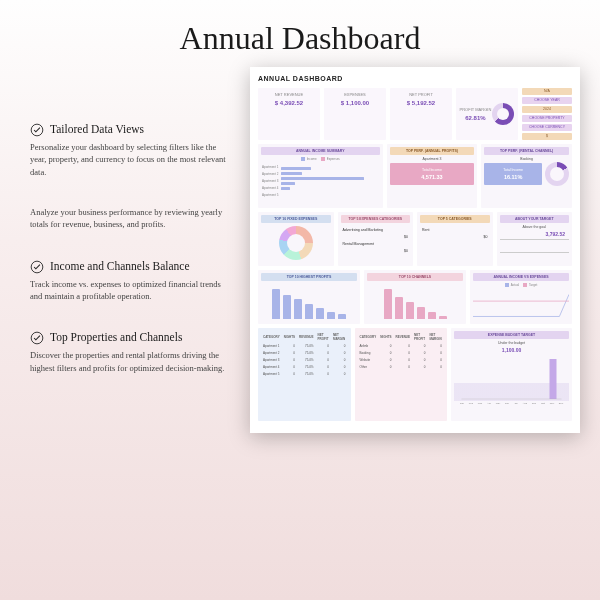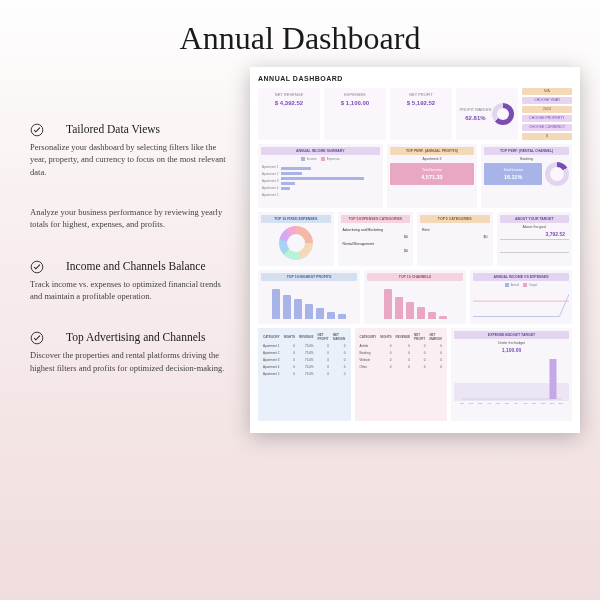--- a/index.html
+++ b/index.html
@@ -27,21 +27,21 @@
     width: 200px;
     padding-top: 55px;
     font-family: Georgia, serif;
   }
   .feature {
     margin-bottom: 28px;
   }
   .feature-head {
     display: flex;
     align-items: flex-start;
-    gap: 22px;
+    gap: 6px;
     margin-bottom: 4px;
   }
   .check-icon {
     width: 14px; height: 14px;
     flex-shrink: 0;
     margin-top: 1px;
   }
   .feature-title {
     font-size: 11.5px;
     font-weight: 400;
@@ -257,39 +257,39 @@
       <div class="feature-head">
         <svg class="check-icon" viewBox="0 0 24 24">
             <circle cx="12" cy="12" r="10" fill="none" stroke="#222" stroke-width="1.5"></circle>
             <path d="M7 12l3 3 7-7" fill="none" stroke="#222" stroke-width="1.8"></path>
           </svg>
         <div class="feature-title">Tailored Data Views</div>
       </div>
       <div class="feature-desc">Personalize your dashboard by selecting filters like the year, property, and currency to focus on the most relevant data.</div>
     </div>
     <div class="feature">
-      <div class="feature-desc">Analyze your business performance by reviewing yearly totals for highest, expenses, and profits.</div>
+      <div class="feature-desc">Analyze your business performance by reviewing yearly totals for revenue, business, and profits.</div>
     </div>
     <div class="feature">
       <div class="feature-head">
         <svg class="check-icon" viewBox="0 0 24 24">
             <circle cx="12" cy="12" r="10" fill="none" stroke="#222" stroke-width="1.5"></circle>
             <path d="M7 12l3 3 7-7" fill="none" stroke="#222" stroke-width="1.8"></path>
           </svg>
         <div class="feature-title">Income and Channels Balance</div>
       </div>
       <div class="feature-desc">Track income vs. expenses to optimized financial trends and maintain a profitable operation.</div>
     </div>
     <div class="feature">
       <div class="feature-head">
         <svg class="check-icon" viewBox="0 0 24 24">
             <circle cx="12" cy="12" r="10" fill="none" stroke="#222" stroke-width="1.5"></circle>
             <path d="M7 12l3 3 7-7" fill="none" stroke="#222" stroke-width="1.8"></path>
           </svg>
-        <div class="feature-title">Top Advertising and Channels</div>
+        <div class="feature-title">Top Properties and Channels</div>
       </div>
       <div class="feature-desc">Discover the properties and rental platforms driving the highest filters and profits for optimized decision-making.</div>
     </div>
   </div>
 
   <div class="dashboard">
     <div class="dash-title">ANNUAL DASHBOARD</div>
 
     <div class="kpi-row">
       <div class="kpi">

